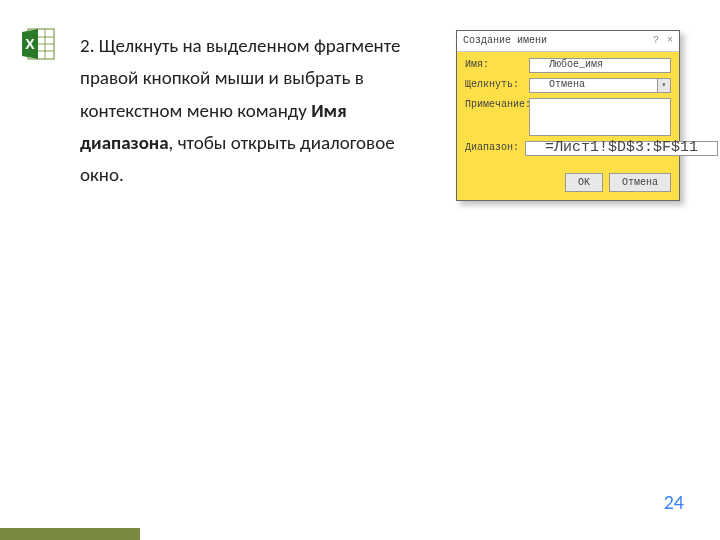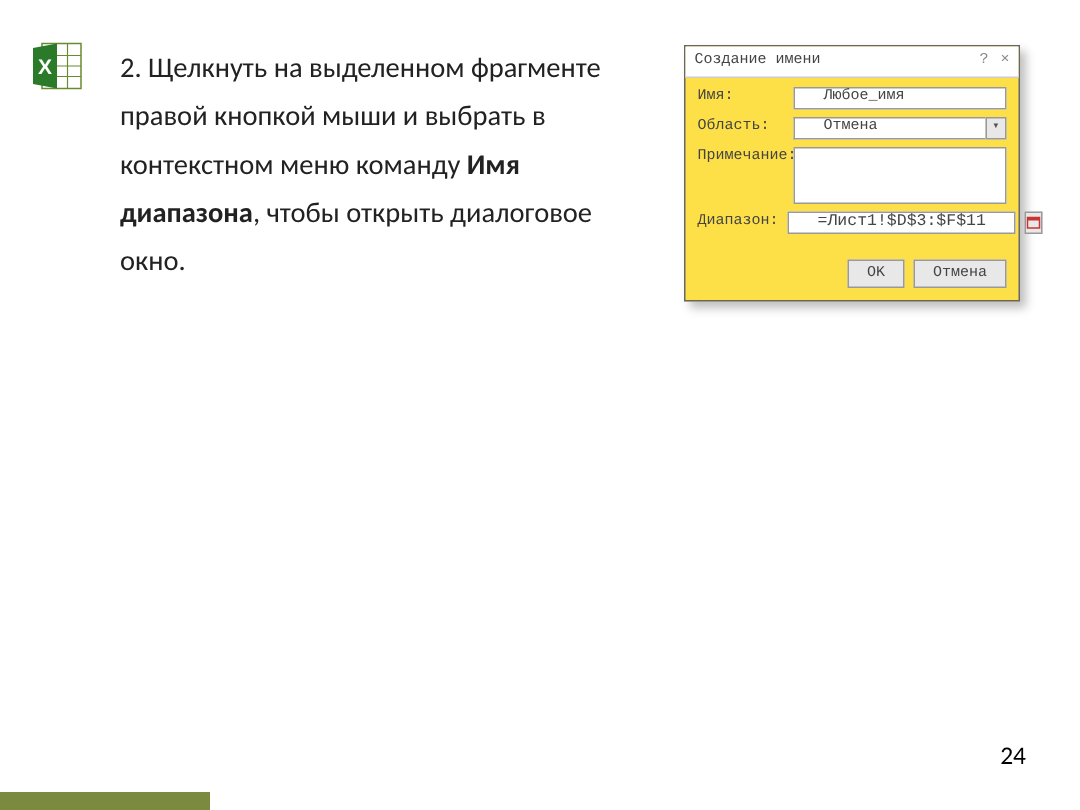--- a/index.html
+++ b/index.html
@@ -102,21 +102,21 @@
     color: #555;
     box-sizing: border-box;
   }
   .textarea {
     background: #fff;
     border: 1px solid #999;
     height: 36px;
     flex: 1;
   }
   .dialog-row.range .field {
-    font-size: 11px;
+    font-size: 15px;
   }
   .dialog-row.range .pick {
     width: 16px;
     height: 15px;
     background: #e8e8e8;
     border: 1px solid #999;
     box-sizing: border-box;
     display:flex;
     align-items:center;
     justify-content:center;
@@ -135,22 +135,22 @@
     font-size: 10px;
   }
   .step3 {
     margin-top: 10px;
   }
   .bold { font-weight: bold; }
   .page-number {
     position: absolute;
     right: 36px;
     bottom: 26px;
-    color: #000000;
-    font-size: 17px;
+    color: #3b82f6;
+    font-size: 20px;
     margin-top: 11px;
   }
   .bottom-bar {
     position: absolute;
     bottom: 0;
     left: 0;
     height: 12px;
     width: 140px;
     background: #7a8a3f;
   }
@@ -185,21 +185,21 @@
           <span>?</span>
           <span>×</span>
         </span>
       </div>
       <div class="dialog-body">
         <div class="dialog-row">
           <label>Имя:</label>
           <div class="field">Любое_имя</div>
         </div>
         <div class="dialog-row">
-          <label>Область:</label>
+          <label>Щелкнуть:</label>
           <div class="select">
             <div class="field">Отмена</div>
             <div class="chev">▾</div>
           </div>
         </div>
         <div class="dialog-row" style="align-items:flex-start">
           <label>Примечание:</label>
           <div class="textarea"></div>
         </div>
         <div class="dialog-row range">

